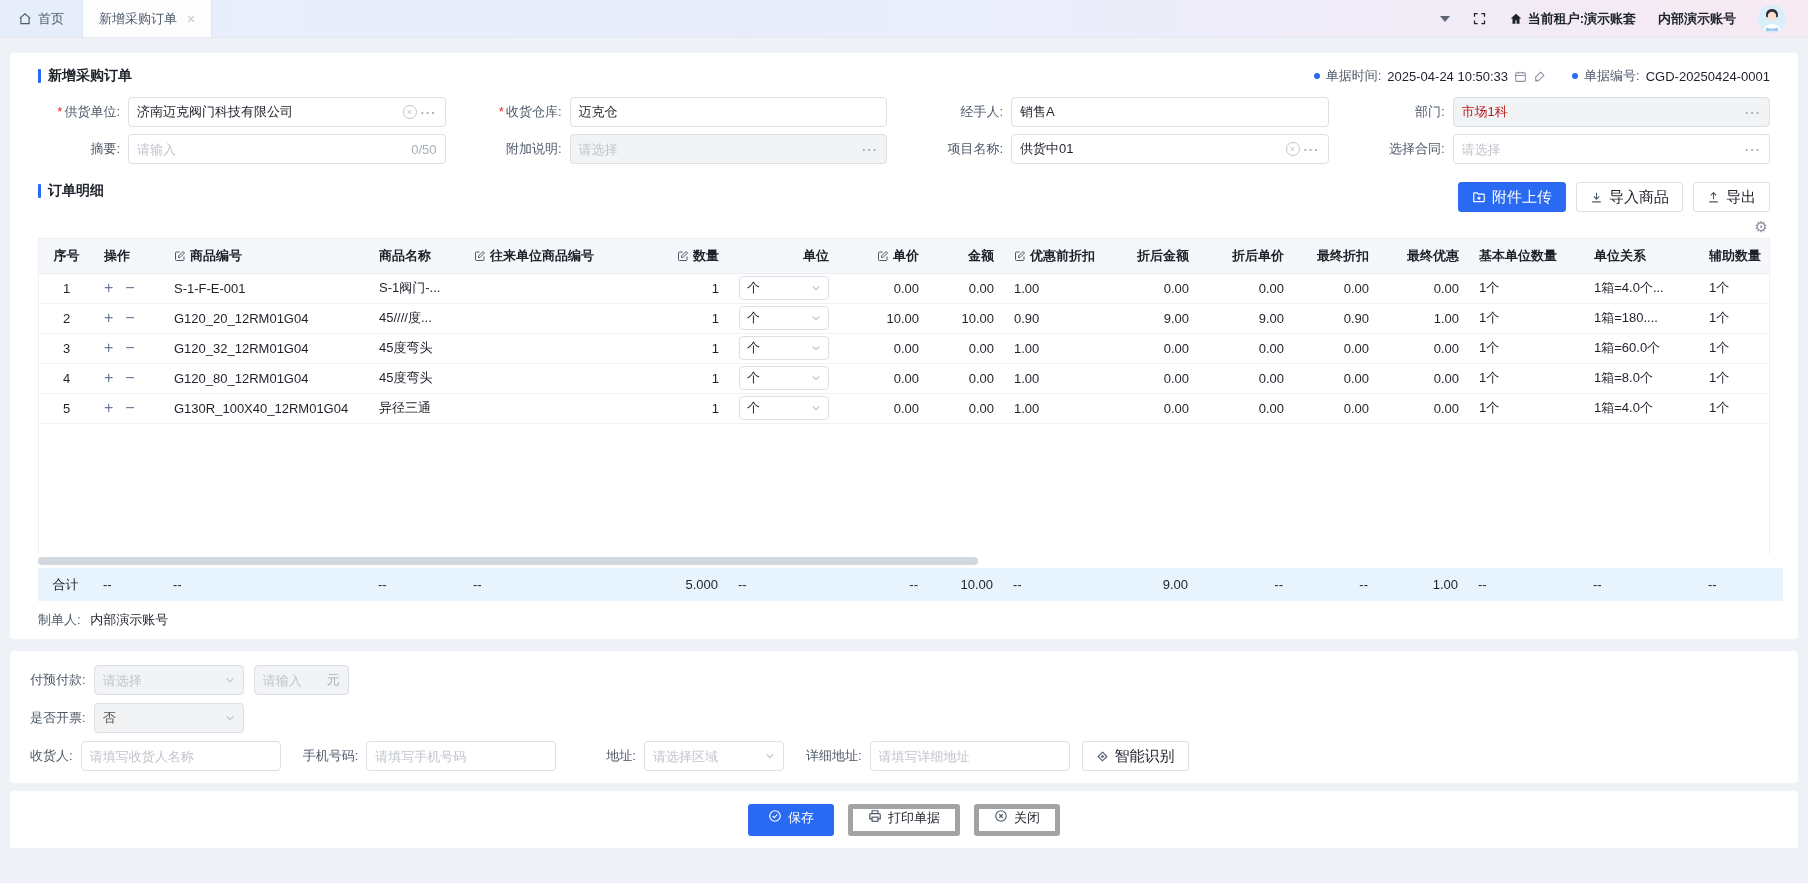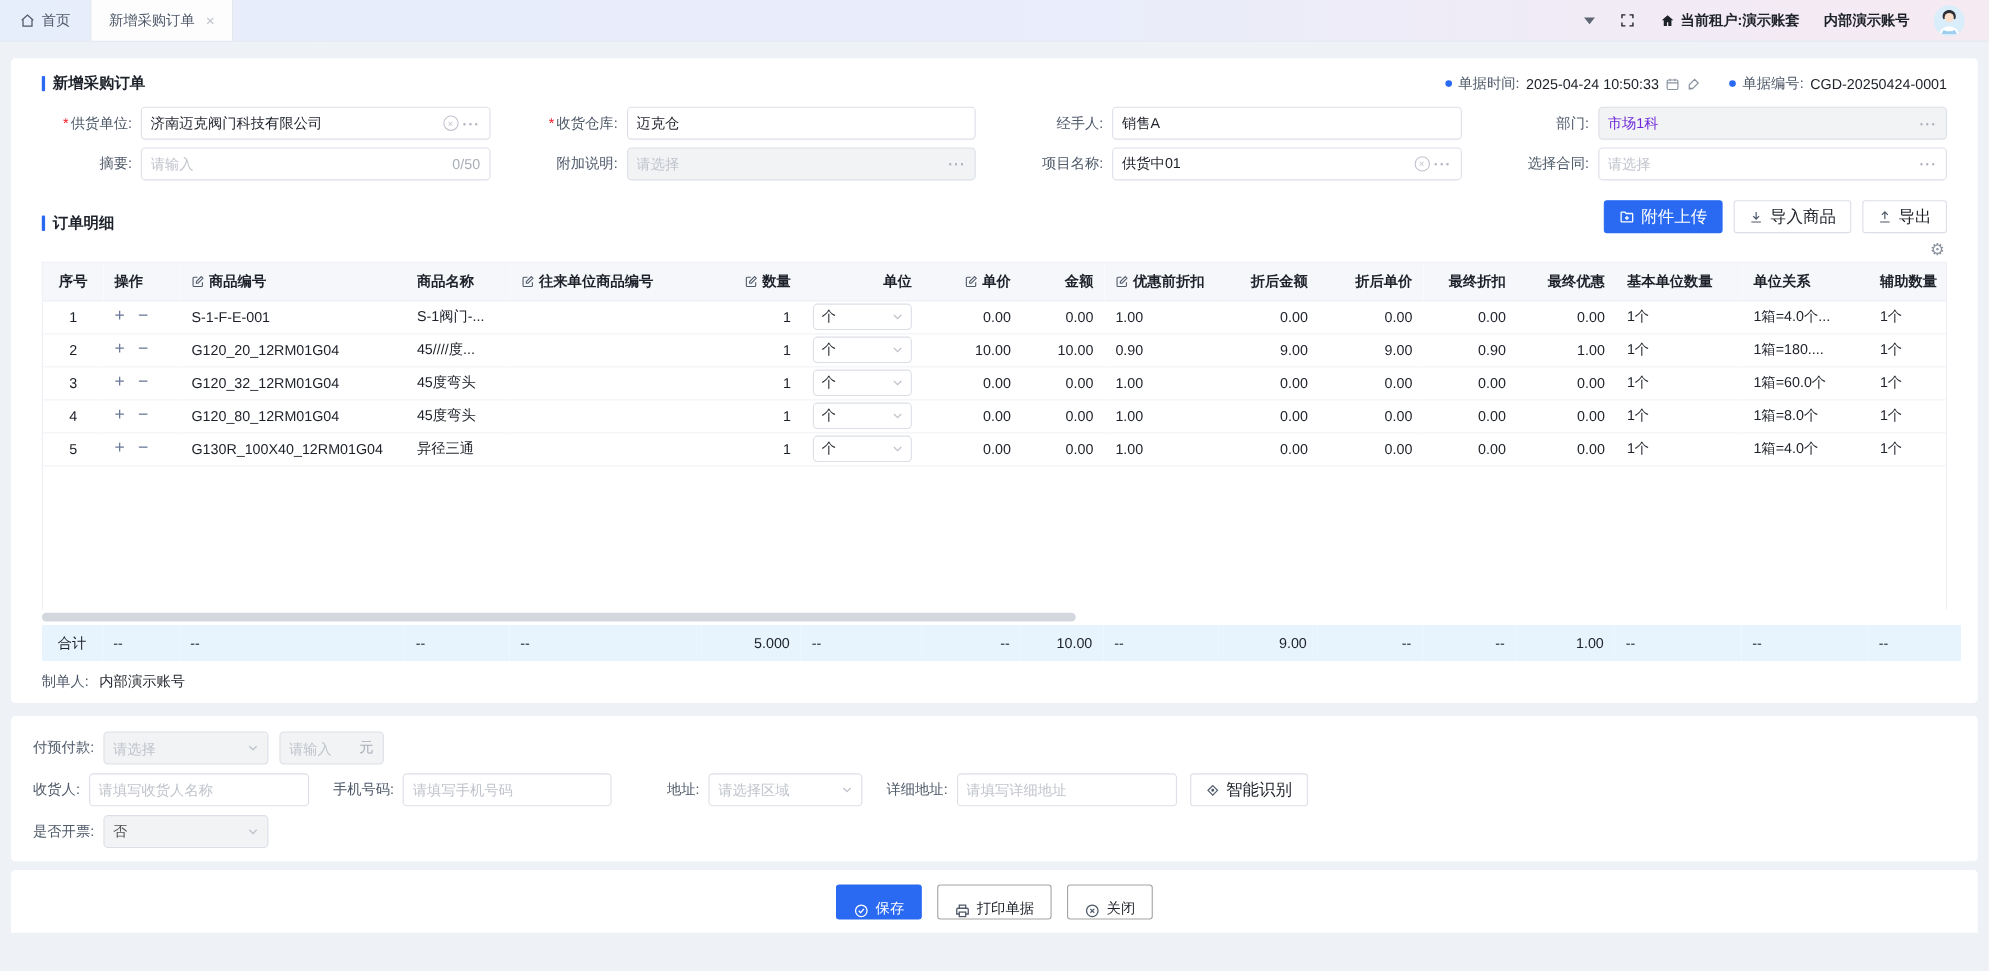--- a/index.html
+++ b/index.html
@@ -31,28 +31,28 @@
 
   
   .form-grid { display:grid; grid-template-columns:repeat(4,1fr); column-gap:34px; row-gap:7px; margin-top:12px; }
   .field { display:flex; align-items:center; height:30px; }
   .field > label { width:82px; flex:none; text-align:right; color:#4e5969; margin-right:8px; white-space:nowrap; }
   .req::before { content:"*"; color:#f5222d; margin-right:2px; }
   .control { position:relative; flex:1; height:30px; border:1px solid #dcdfe6; border-radius:4px; background:#fff; display:flex; align-items:center; padding:0 8px; gap:6px; }
   .control input { border:none; outline:none; flex:1; font:inherit; color:#1d2129; background:transparent; min-width:0; }
   .control input::placeholder { color:#c0c4cc; }
   .control.disabled { background:#f2f3f5; }
-  .control.disabled input { color:#6d28d9; }
+  .control.disabled input { color:#b91c1c; }
   .suffix { color:#c0c4cc; display:flex; align-items:center; gap:4px; flex:none; }
   .dots { letter-spacing:1px; color:#a9aeb8; font-weight:bold; cursor:pointer; }
   .clear-x { width:14px; height:14px; border:1px solid #c0c4cc; border-radius:50%; color:#c0c4cc; font-size:9px; line-height:12px; text-align:center; cursor:pointer; }
   .counter { color:#a9aeb8; }
 
   
-  .detail-head { display:flex; align-items:flex-end; margin-top:18px; }
+  .detail-head { display:flex; align-items:flex-start; margin-top:18px; }
   .btns { margin-left:auto; display:flex; gap:10px; }
   .btn { height:30px; display:flex; align-items:center; gap:6px; padding:0 13px; border-radius:3px; border:1px solid #dcdfe6; background:#fff; color:#1d2129; cursor:pointer; font-size:15px; }
   .btn.primary { background:#2a6af2; border-color:#2a6af2; color:#fff; }
   .gear-row { display:flex; justify-content:flex-end; margin:6px 2px 2px 0; }
   .gear { color:#8a919f; font-size:15px; cursor:pointer; font-family:"DejaVu Sans",sans-serif; }
 
   
   .tbl-wrap { border:1px solid #eef0f5; border-bottom:none; height:316px; overflow:hidden; }
   table { border-collapse:collapse; table-layout:fixed; width:1745px; }
   th,td { font-weight:normal; padding:0 10px; height:30px; white-space:nowrap; overflow:hidden; text-overflow:ellipsis; border-bottom:1px solid #f0f2f5; }
@@ -79,21 +79,21 @@
   .chev { flex:none; display:flex; }
   .summary { position:absolute; right:28px; top:12px; display:grid; grid-template-columns:150px 110px 60px 120px 90px; row-gap:12px; align-items:center; }
   .s-lb { color:#4e5969; text-align:right; }
   .s-val { text-align:right; font-weight:bold; }
   .s-red { color:#f5222d; font-weight:bold; text-align:right; }
   .s-gray { color:#c0c4cc; text-align:right; font-weight:normal; }
   .s-gl { color:#c0c4cc; text-align:right; }
 
   
   .footer { margin-top:8px; background:#fff; height:57px; display:flex; align-items:center; justify-content:center; gap:14px; border-radius:4px 4px 0 0; margin-left:10px; margin-right:10px; }
-  .fbtn { height:32px; display:flex; align-items:flex-end; gap:6px; padding:0 15px; border-radius:3px; border:1px solid #a3a3a3; background:#fff; cursor:pointer; font-size:13px; color:#1d2129;font-family:Liberation Serif, serif; }
+  .fbtn { height:32px; display:flex; align-items:flex-start; gap:6px; padding:0 15px; border-radius:3px; border:5px solid #a3a3a3; background:#fff; cursor:pointer; font-size:13px; color:#1d2129;font-family:Liberation Serif, serif; }
   .fbtn.primary { background:#2a6af2; border-color:#2a6af2; color:#fff; }
   svg { display:block; }
 </style>
 </head>
 <body>
 
 <div class="topbar">
   <div class="tb-left">
     <div class="tb-home">
       <span class="mini-ic">
@@ -490,20 +490,31 @@
             <path d="M2 4l4 4 4-4"></path>
           </svg>
         </span>
     </div>
     <div class="pctl dis" style="width:95px;margin-left:10px;">
       <input disabled="" placeholder="请输入" style="">
       <span class="suffix" style="color:#a9aeb8;">元</span>
     </div>
   </div>
   <div class="pay-row">
+    <span class="plabel">是否开票:</span>
+    <div class="pctl dis" style="width:150px;">
+      <input disabled="" value="否" style="">
+      <span class="chev">
+          <svg width="10" height="10" viewBox="0 0 12 12" fill="none" stroke="#c0c4cc" stroke-width="1.5">
+            <path d="M2 4l4 4 4-4"></path>
+          </svg>
+        </span>
+    </div>
+  </div>
+  <div class="pay-row">
     <span class="plabel">收货人:</span>
     <div class="pctl" style="width:200px;">
       <input placeholder="请填写收货人名称" style="">
     </div>
     <span class="plabel" style="margin-left:22px;">手机号码:</span>
     <div class="pctl" style="width:190px;">
       <input placeholder="请填写手机号码" style="">
     </div>
     <span class="plabel" style="margin-left:50px;">地址:</span>
     <div class="pctl" style="width:140px;">
@@ -520,31 +531,20 @@
     </div>
     <button class="btn" style="margin-left:12px;height:30px;">
       <span>
         <svg width="13" height="13" viewBox="0 0 24 24" fill="none" stroke="#4e5969" stroke-width="2">
             <path d="M12 4l8 8-8 8-8-8z"></path>
             <circle cx="12" cy="12" r="1.5" fill="#4e5969"></circle>
           </svg>
       </span>
       <span>智能识别</span>
     </button>
-  </div>
-  <div class="pay-row">
-    <span class="plabel">是否开票:</span>
-    <div class="pctl dis" style="width:150px;">
-      <input disabled="" value="否" style="">
-      <span class="chev">
-          <svg width="10" height="10" viewBox="0 0 12 12" fill="none" stroke="#c0c4cc" stroke-width="1.5">
-            <path d="M2 4l4 4 4-4"></path>
-          </svg>
-        </span>
-    </div>
   </div>
 
 </div>
 
 <div class="footer">
   <button class="fbtn primary">
     <span>
       <svg width="14" height="14" viewBox="0 0 24 24" fill="none" stroke="#fff" stroke-width="2">
           <circle cx="12" cy="12" r="9"></circle>
           <path d="M8 12l3 3 5-6"></path>

